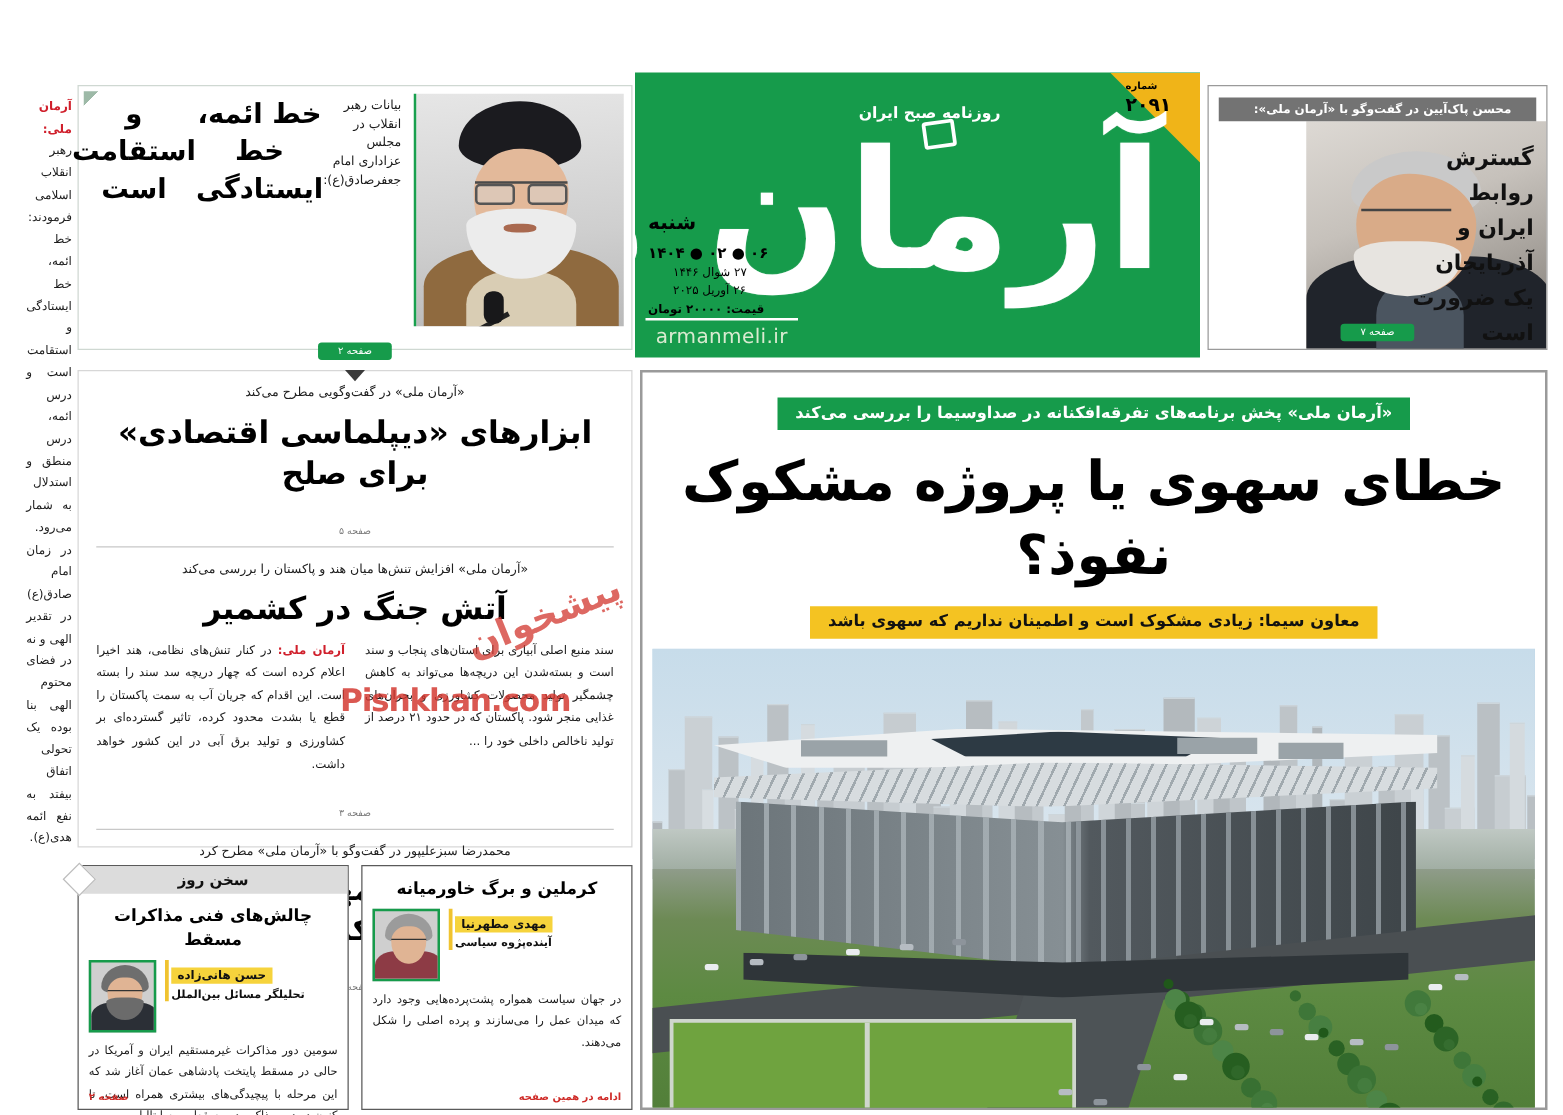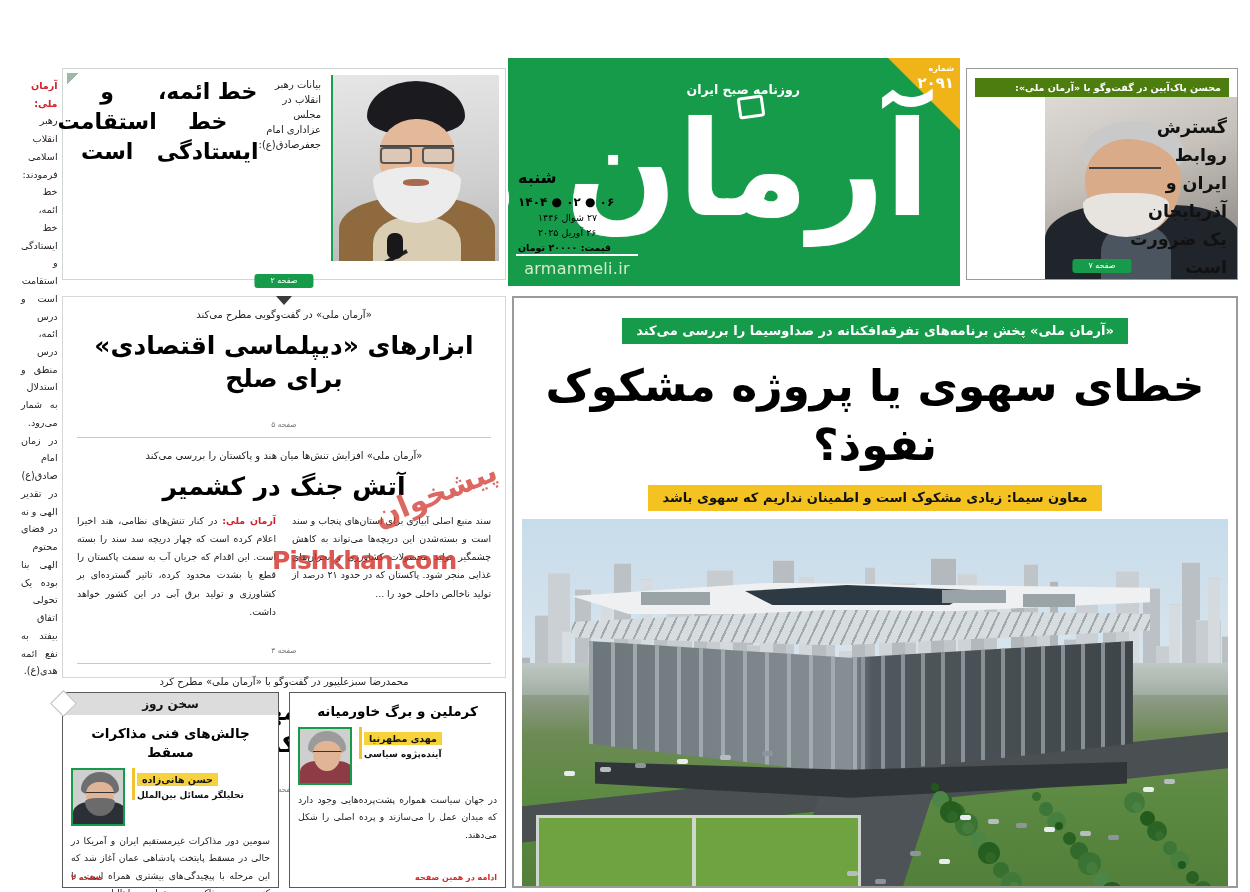--- a/index.html
+++ b/index.html
@@ -37,22 +37,22 @@
     position: absolute;
     top: 0; right: 0;
     width: 0; height: 0;
     border-top: 72px solid #f0b418;
     border-left: 72px solid transparent;
   }
   .mast-issue {
     position: absolute;
     top: 6px; right: 6px;
     width: 54px;
-    text-align: right;
-    color: #ffffff;
+    text-align: left;
+    color: #000000;
     line-height: 1.25;
     z-index: 4;
   }
   .mast-issue .lbl { font-size: 8px; font-weight: bold; }
   .mast-issue .num { font-size: 15px; font-weight: bold; letter-spacing: .5px; }
 
   .mast-tag {
     position: absolute;
     top: 24px;
     right: 160px;
@@ -252,25 +252,25 @@
     position: absolute;
     left: 966px; top: 68px;
     width: 272px; height: 212px;
     border: 1px solid #9a9a9a;
     background: #fff;
     overflow: hidden;
   }
   .iv-greenbar {
     position: absolute;
     left: 8px; top: 9px; right: 8px;
-    background: #4d7c0f;
+    background: #737373;
     color: #fff;
     font-size: 9.5px;
     font-weight: bold;
-    padding: 4px 8px;
+    padding: 4px 20px;
     text-align: right;
     z-index: 3;
   }
   .iv-photo {
     position: absolute;
     left: 78px; top: 28px; right: 0; bottom: 0;
     background: linear-gradient(160deg,#ddd9d4 0%, #c6c1bb 40%, #7f7a74 100%);
     overflow: hidden;
   }
   .iv-hair {

